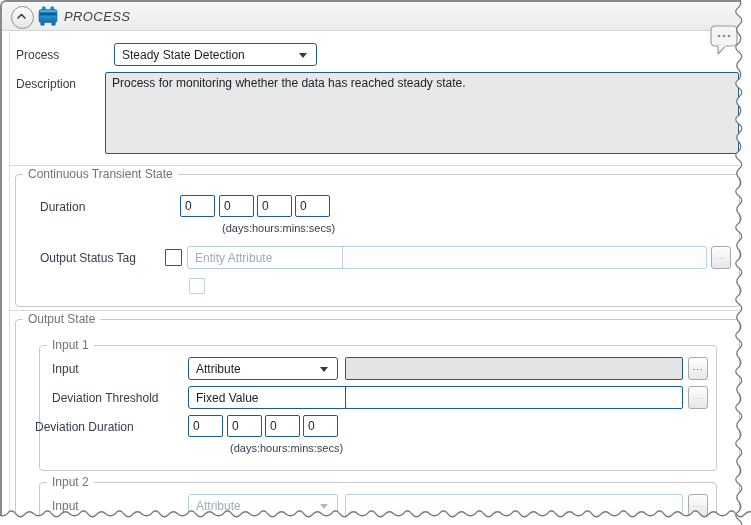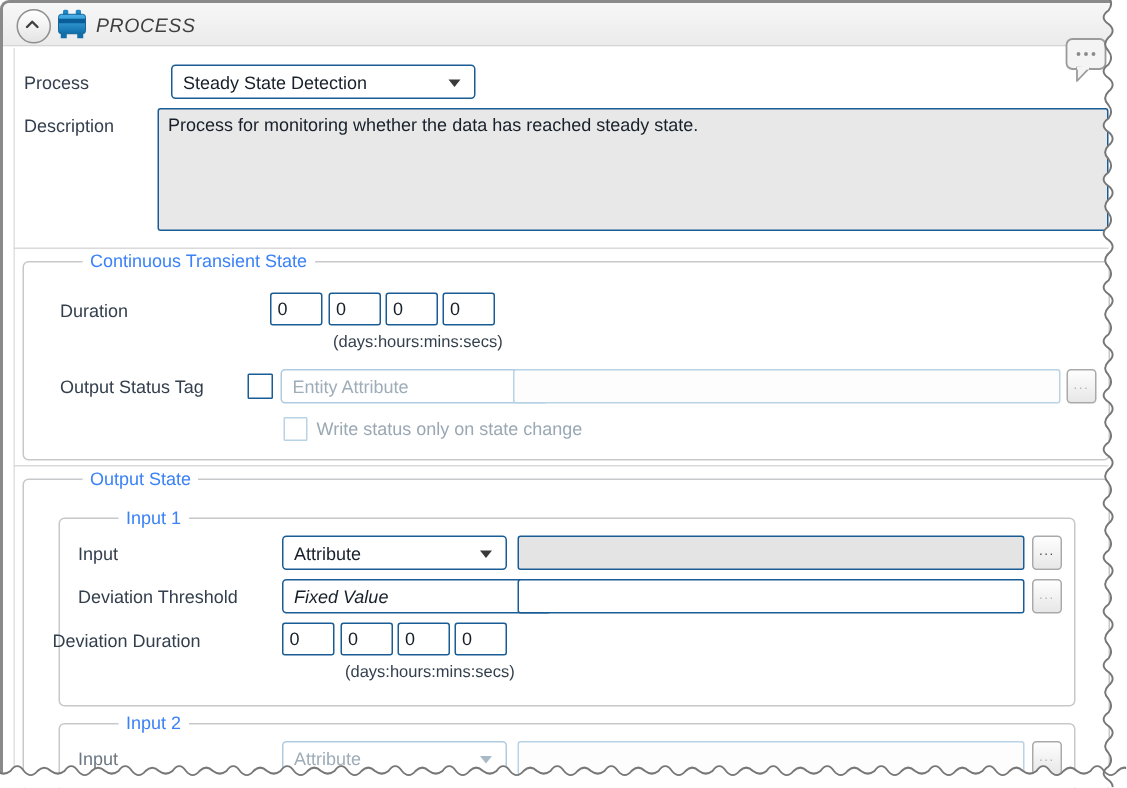--- a/index.html
+++ b/index.html
@@ -20,21 +20,21 @@
   .balloon{position:absolute;left:708px;top:23px;width:30px;height:31px;cursor:pointer;}
 
   .panel-edge{position:absolute;left:7px;top:30px;width:1px;height:485px;background:#e0e0e0;}
   .sep{position:absolute;left:7px;width:730px;height:1px;background:#dadada;}
 
   .lbl{position:absolute;color:#333f4d;}
   .lbl.dis{color:#9aa8b4;}
   .cap{position:absolute;color:#333f4d;font-size:11px;margin-left:42px;}
 
   .grp{position:absolute;border:1px solid #c6c8ca;border-radius:4px;background:transparent;}
-  .legend{position:absolute;background:#ffffff;padding:0 5px;color:#3b82f6;margin-left:32px;}
+  .legend{position:absolute;background:#ffffff;padding:0 5px;color:#737373;}
 
   .select{position:absolute;height:23px;background:#fff;border:1px solid #1a5d94;border-radius:3px;box-sizing:border-box;cursor:pointer;}
   .select .val{position:absolute;left:7px;top:4px;white-space:nowrap;}
   .select .caret{position:absolute;right:9px;top:9px;width:0;height:0;
       border-left:4px solid transparent;border-right:4px solid transparent;border-top:5px solid #3a3a3a;}
   .select.dis{border-color:#aecbe0;cursor:default;}
   .select.dis .val{color:#9fadb8;}
   .select.dis .caret{border-top-color:#a9bac7;}
 
   .field{position:absolute;height:23px;background:#fff;border:1px solid #1a5d94;border-radius:2px;box-sizing:border-box;
@@ -126,40 +126,39 @@
     <div class="lbl" style="left:38px;top:249px;">Output Status Tag</div>
     <div class="cb" style="left:163px;top:247px;width:17px;height:17px;"></div>
     <div class="select dis" style="left:185px;top:244px;width:179px;">
       <span class="val">Entity Attribute</span>
       <span class="caret"></span>
     </div>
     <input class="field dis" style="left: 340px; top: 244px; width: 365px;" value="">
     <div class="browse dis" style="left:709px;top:244px;">...</div>
 
     <div class="cb dis" style="left:187px;top:276px;width:16px;height:16px;"></div>
-    <div class="lbl dis" style="left:209px;top:277px;">Write status only on state change</div>
 
     <div class="sep" style="top:308px;"></div>
 
     <div class="grp" style="left:13px;top:317px;width:723px;height:206px;"></div>
     <div class="legend" style="left:21px;top:310px;">Output State</div>
 
     <div class="grp" style="left:37px;top:343px;width:676px;height:124px;"></div>
     <div class="legend" style="left:45px;top:336px;">Input 1</div>
 
     <div class="lbl" style="left:50px;top:360px;">Input</div>
     <div class="select" style="left:186px;top:355px;width:150px;">
       <span class="val">Attribute</span>
       <span class="caret"></span>
     </div>
     <input class="field ro" style="left: 343px; top: 355px; width: 338px;" value="">
     <div class="browse" style="left:686px;top:355px;">...</div>
 
     <div class="lbl" style="left:50px;top:389px;">Deviation Threshold</div>
-    <div class="select" style="left:186px;top:384px;width:180px;font-style:italic;">
+    <div class="select" style="left:186px;top:384px;width:180px;">
       <span class="val">Fixed Value</span>
       <span class="caret"></span>
     </div>
     <input class="field" style="left: 343px; top: 384px; width: 338px;" value="">
     <div class="browse dis" style="left:686px;top:384px;">...</div>
 
     <div class="lbl" style="left:33px;top:418px;">Deviation Duration</div>
     <input class="dur" style="left: 186px; top: 413px;" value="0">
     <input class="dur" style="left: 225px; top: 413px;" value="0">
     <input class="dur" style="left: 263px; top: 413px;" value="0">

